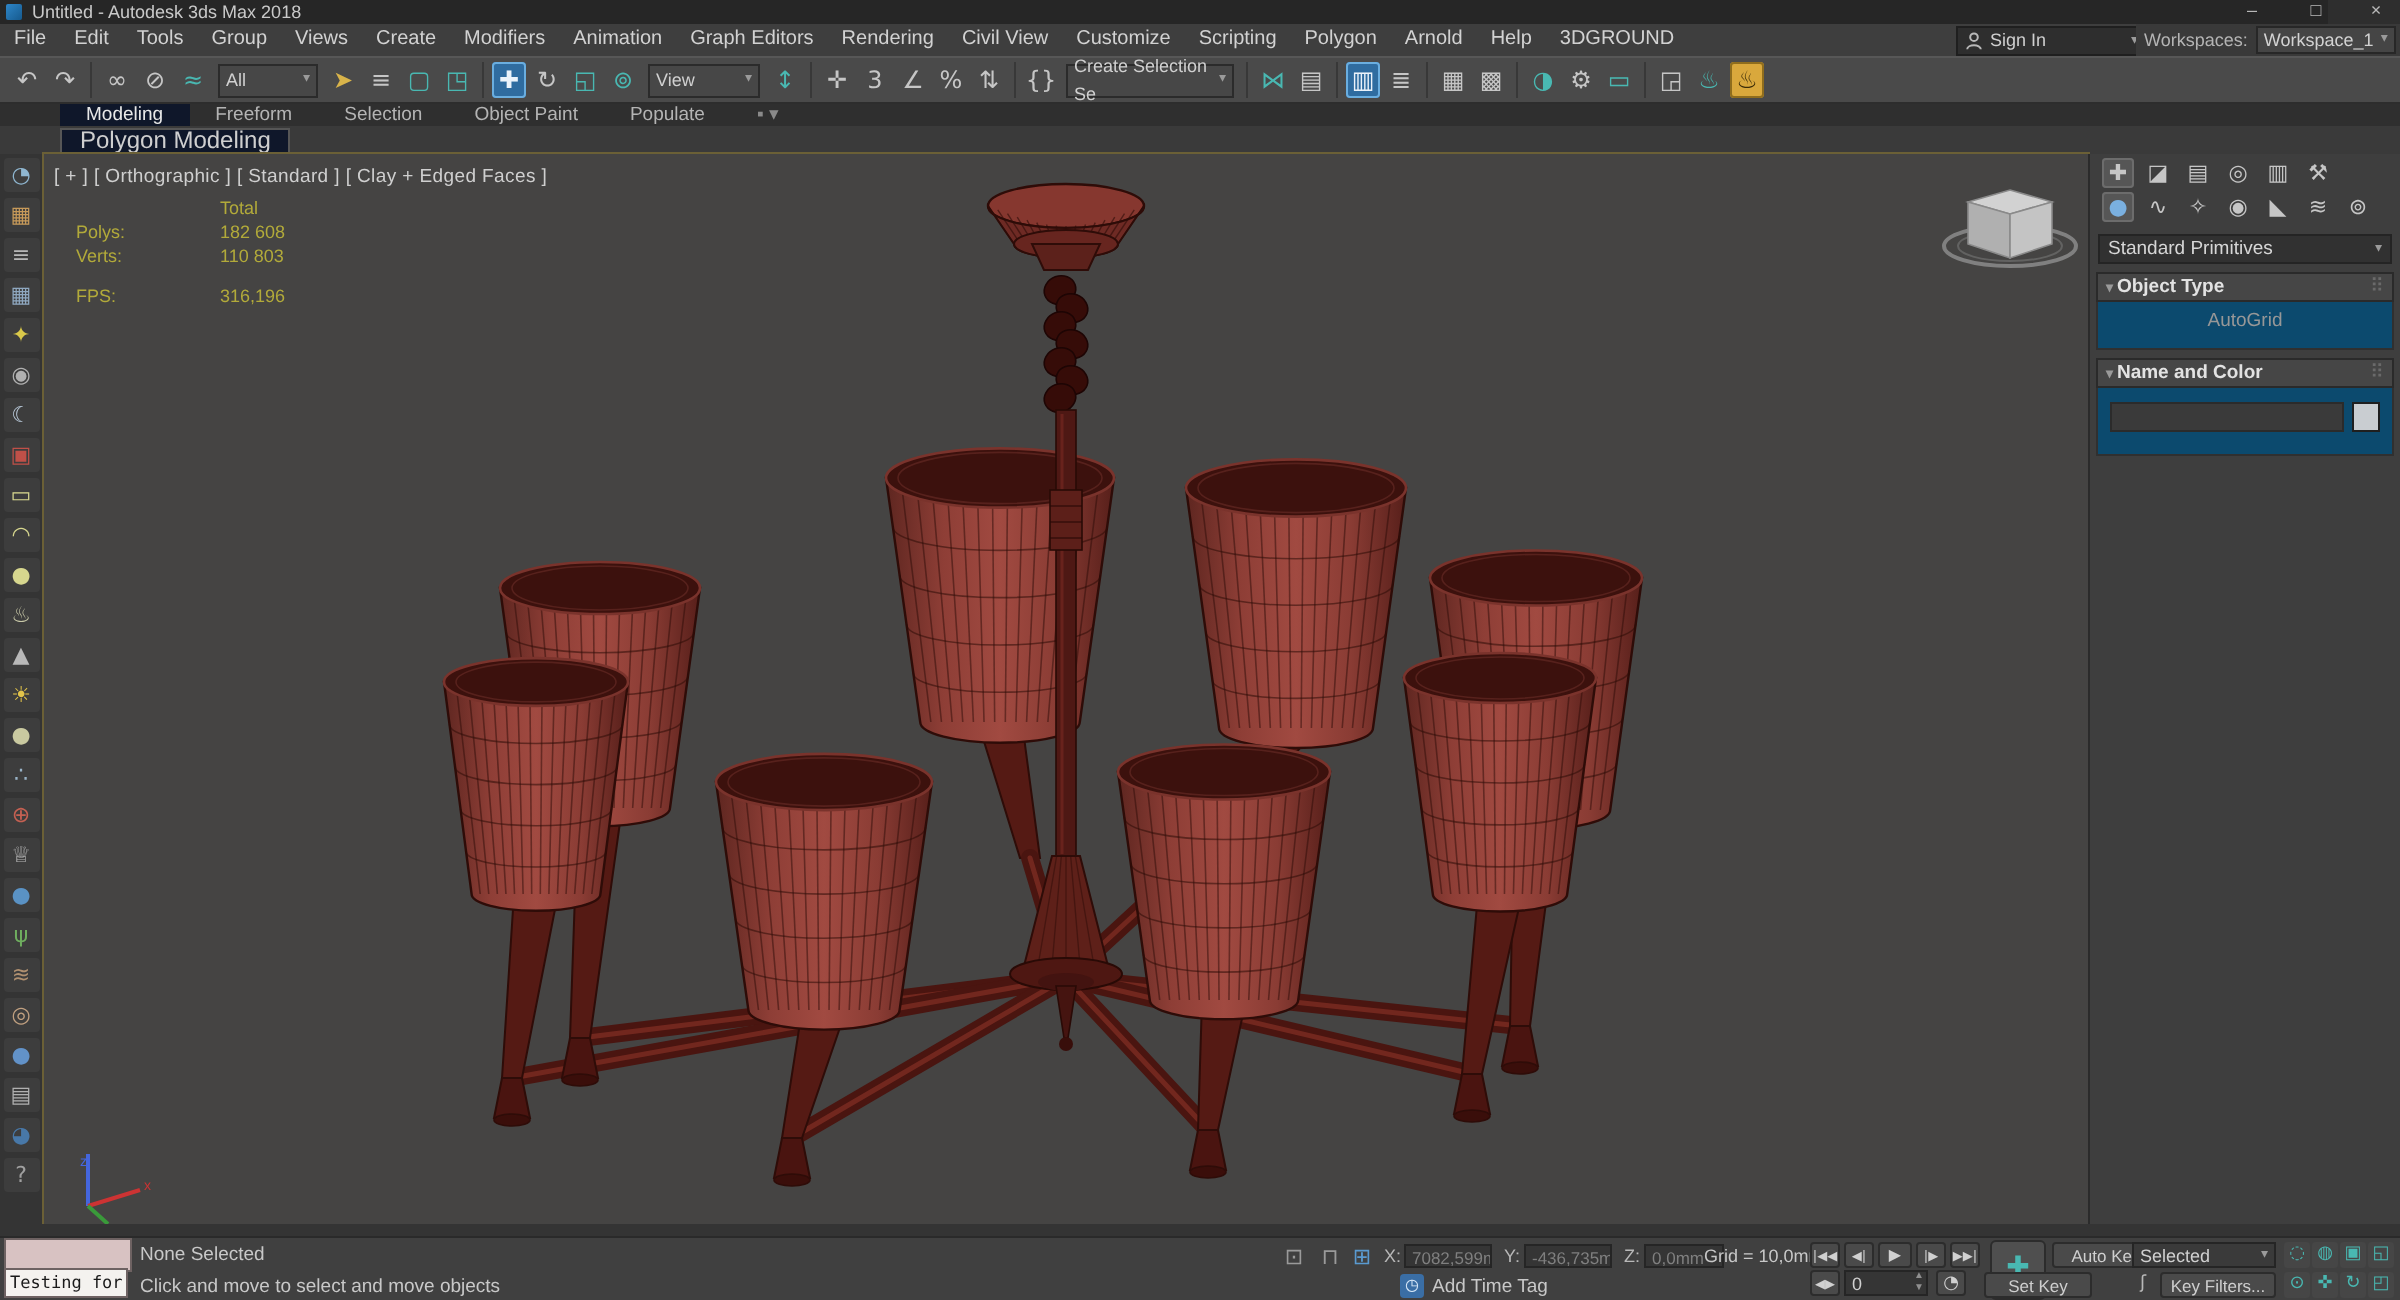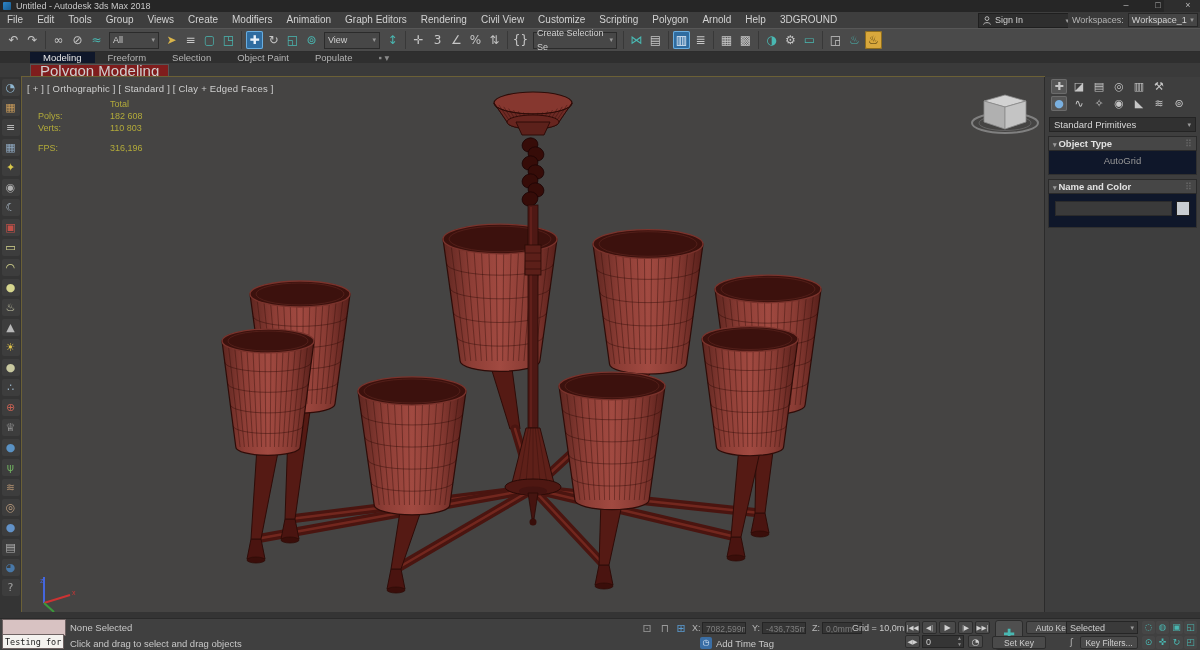--- a/index.html
+++ b/index.html
@@ -26,36 +26,36 @@
   .tb-ic.teapot{background:#d9a83c;color:#3b2c08;box-shadow:inset 0 0 0 1px #8f6d1d}
   .tb-sep{width:1px;height:18px;background:#383838;margin:0 3px}
   .tb-dd{height:15px;background:#474747;border:1px solid #2b2b2b;color:#d0d0d0;font-size:9px;line-height:14px;
     margin:0 3px;padding:0 3px;display:flex;justify-content:space-between;align-items:center}
   .dd-arrow{color:#9a9a9a;font-size:7px;margin-left:3px}
   
   #ribbontabs{left:0;top:52px;width:1200px;height:11px;background:#2f2f2f;display:flex;align-items:flex-end;padding-left:30px;box-sizing:border-box}
   .rtab{font-size:9.5px;color:#b4b4b4;padding:0 13px;line-height:11px}
   .rtab.active{background:#0f172a;color:#e8e8e8}
   #ribbonrow{left:0;top:63px;width:1200px;height:14px;background:#3a3a3a;border-bottom:1px solid #2a2a2a}
-  #polypanel{left:30px;top:64px;height:11px;background:#7f1d1d;border:1px solid #565656;color:#cfcfcf;font-size:15px;line-height:11px;padding:0 9px}
+  #polypanel{left:30px;top:64px;height:11px;background:#0f172a;border:1px solid #565656;color:#cfcfcf;font-size:12px;line-height:11px;padding:0 9px}
   
   #leftstrip{left:0;top:77px;width:22px;height:535px;background:#343434;border-right:1px solid #2a2a2a;display:flex;flex-direction:column;align-items:center;padding-top:2px;box-sizing:border-box}
   .ls-ic{width:18px;height:17px;margin-bottom:3px;font-size:11px;line-height:17px;text-align:center;background:#3d3d3d;border-radius:2px}
   
   #viewport{left:22px;top:77px;width:1022px;height:535px;background:#454443;outline:1px solid #6b6036}
   #vp-label{left:5px;top:6px;color:#cfcfcf;font-size:9.5px;letter-spacing:.2px}
   .stat{color:#b2aa3a;font-size:9px}
   
   #cpanel{left:1044px;top:77px;width:156px;height:541px;background:#3e3e3e;border-left:1px solid #2b2b2b;box-sizing:border-box}
   #cp-tabs,#cp-cats{display:flex;align-items:center;gap:4px;padding:2px 0 0 6px}
   .cp-ic{width:16px;height:15px;text-align:center;font-size:11px;line-height:15px;color:#c6c6c6;border-radius:2px}
   .cp-ic.active{background:#565656;box-shadow:inset 0 0 0 1px #6c6c6c}
   #cp-dd{margin:6px 4px 0 4px;height:13px;background:#313131;border:1px solid #242424;color:#d6d6d6;font-size:9.5px;line-height:13px;padding:0 4px;display:flex;justify-content:space-between}
   .rollout-h{margin:4px 3px 0 3px;height:13px;background:#464646;border:1px solid #2a2a2a;color:#e2e2e2;font-weight:bold;font-size:9.5px;line-height:13px;padding:0 4px;display:flex;justify-content:space-between}
-  .rollout-b{margin:0 3px;background:#0f172a;border:1px solid #303030;border-top:none;padding:3px 0 5px 0}
+  .rollout-b{margin:0 3px;background:#0c4a6e;border:1px solid #303030;border-top:none;padding:3px 0 5px 0}
   #autogrid{text-align:center;color:#979797;font-size:9.5px;margin:1px 0 3px 0}
   #objgrid{display:flex;flex-wrap:wrap;justify-content:center;gap:3px 6px;padding:0 6px}
   .objbtn{width:62px;height:13px;background:#4c4c4c;border:1px solid #2b2b2b;border-top-color:#5f5f5f;border-radius:2px;
     color:#d4d4d4;font-size:9px;line-height:13px;text-align:center}
   #namecolor-body{display:flex;align-items:center;gap:4px;padding:4px 6px 6px 6px}
   #name-field{flex:1;height:13px;background:#3a3a3a;border:1px solid #2b2b2b}
   #color-swatch{width:12px;height:13px;background:#c9cdd1;border:1px solid #1f1f1f}
   
   #gapstrip{left:0;top:612px;width:1200px;height:6px;background:#343434}
   #statusbar{left:0;top:618px;width:1200px;height:32px;background:#404040;border-top:1px solid #2a2a2a}
@@ -560,21 +560,21 @@
       <div id="color-swatch"></div>
     </div>
   </div>
 </div>
 
 <div class="abs" id="gapstrip"></div>
 <div class="abs" id="statusbar">
   <div class="abs" id="listener-pink"></div>
   <div class="abs" id="listener-white">Testing for i</div>
   <div class="abs" id="sel-status">None Selected</div>
-  <div class="abs" id="prompt">Click and drag to select and drag objects</div>
+  <div class="abs" id="prompt">Click and move to select and move objects</div>
 
   <div class="abs sb-ic ic" style="left:640px">⊡</div>
   <div class="abs sb-ic ic" style="left:658px">⊓</div>
   <div class="abs sb-ic ic" style="left:674px;color:#5a9ad0">⊞</div>
 
   <div class="abs coord-label" style="left:692px">X:</div>
   <div class="abs coord-field" style="left:702px">7082,599m</div>
   <div class="abs coord-label" style="left:752px">Y:</div>
   <div class="abs coord-field" style="left:762px">-436,735m</div>
   <div class="abs coord-label" style="left:812px">Z:</div>

